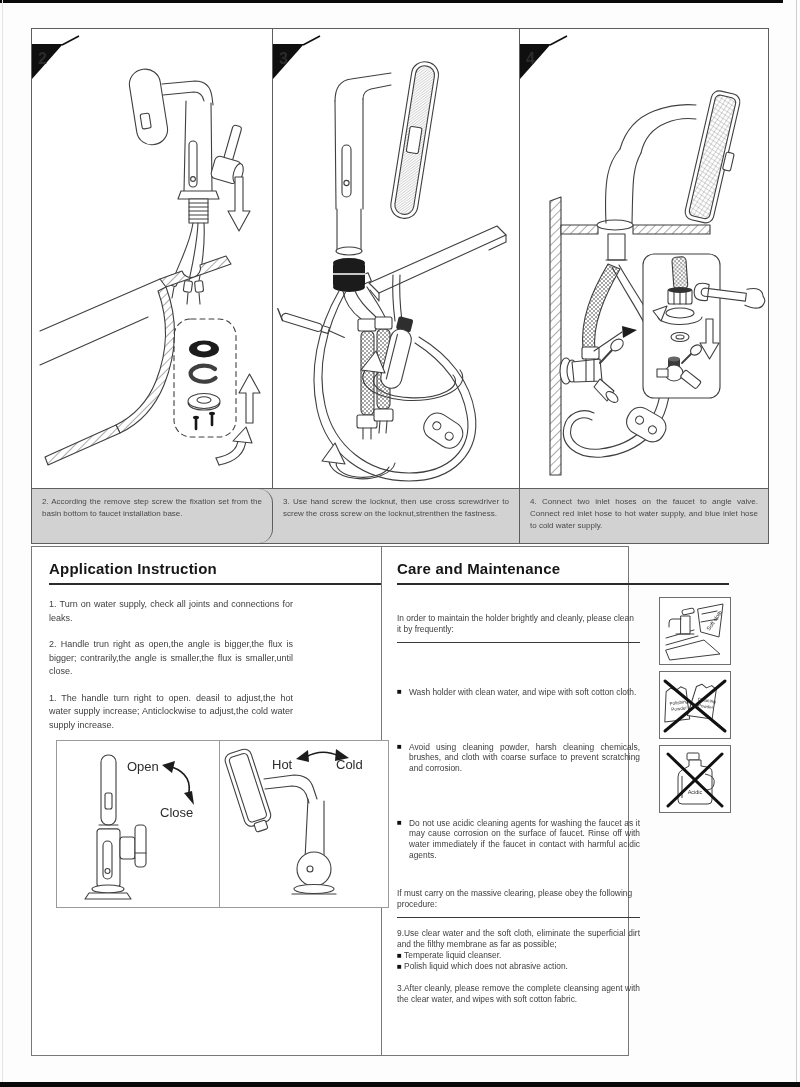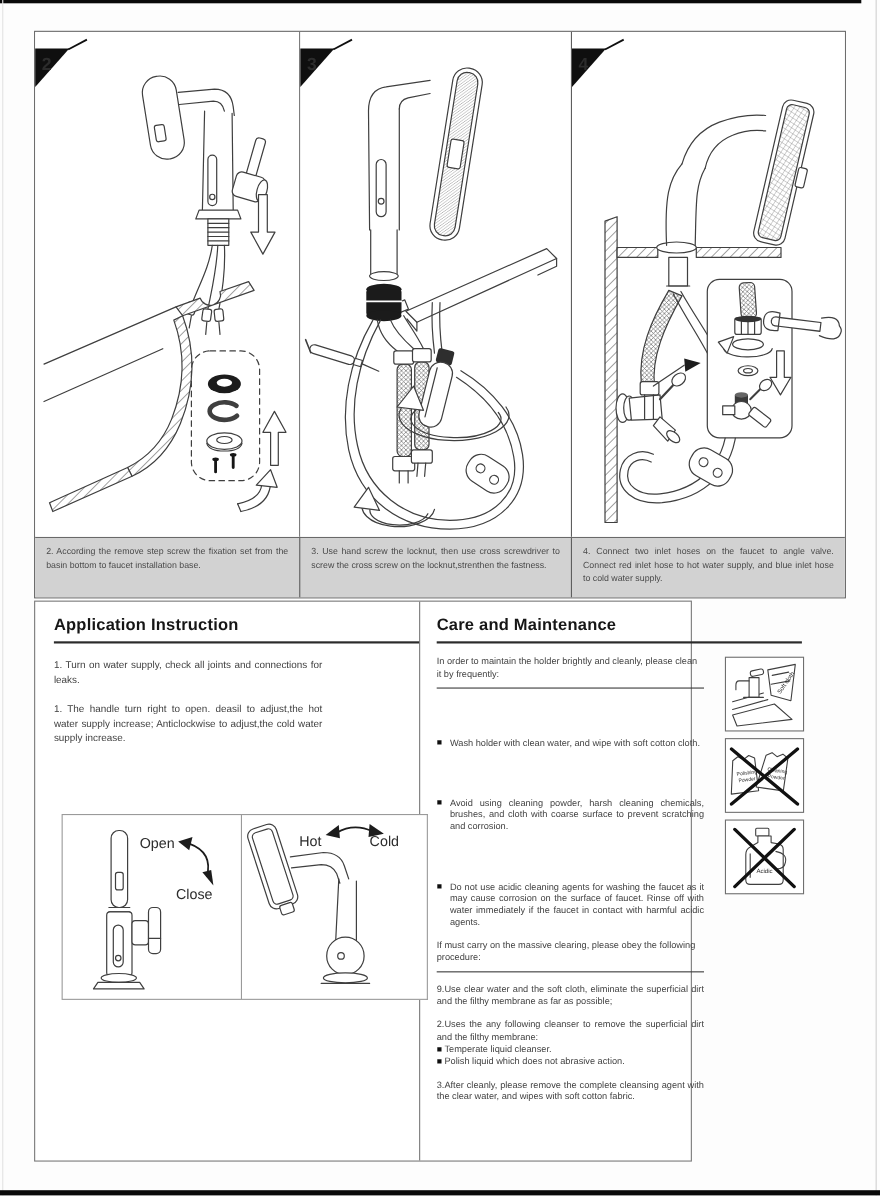--- a/index.html
+++ b/index.html
@@ -16,37 +16,37 @@
                border:1px solid #5e5e5e; display:flex; flex-direction:column; }
   .steps-row { display:flex; height:459px; }
   .step-panel { position:relative; height:459px; background:#fff; }
   .step-panel.w1 { width:241px; border-right:1px solid #5e5e5e; }
   .step-panel.w2 { width:247px; border-right:1px solid #5e5e5e; }
   .step-panel.w3 { width:248px; }
   .badge { position:absolute; left:0; top:0; overflow:visible; }
   .captions-row { display:flex; height:56px; background:#d2d2d2; border-top:1px solid #5e5e5e; }
   .caption-cell { font-size:8px; line-height:1.5; color:#4a4a4a; padding:7px 10px 4px 10px;
                   text-align:justify; }
-  .caption-cell.w1 { width:241px; border-right:1px solid #5e5e5e; }
+  .caption-cell.w1 { width:241px; border-right:1px solid #5e5e5e;border-radius:14px; }
   .caption-cell.w2 { width:247px; border-right:1px solid #5e5e5e; }
   .caption-cell.w3 { width:248px; }
 
   
   .bottom-box { position:absolute; left:31px; top:546px; width:598px; height:510px;
                 border:1px solid #787878; display:flex; background:#fff; }
   .app-col { position:relative; width:371px; border-right:1px solid #787878; padding:13px 0 0 17px; }
   .care-col { position:relative; width:365px; padding:13px 0 0 15px; }
   .panel-title { font-size:15px; font-weight:bold; color:#161616; letter-spacing:.2px; }
   .title-rule { width:332px; height:2px; background:#2b2b2b; margin-top:6px; }
   .app-par { width:244px; font-size:9px; line-height:1.5; text-align:justify; margin-top:13px; color:#414141; }
   .diagram-row { position:absolute; left:24px; top:193px; display:flex;border-radius:18px; }
   .diagram-frame { border:1px solid #9a9a9a; background:#fff; }
   .diagram-frame + .diagram-frame { border-left:none; }
 
-  .care-intro { width:243px; font-size:8.4px; line-height:1.3; margin-top:11px; color:#414141; }
+  .care-intro { width:243px; font-size:8.4px; line-height:1.3; margin-top:28px; color:#414141; }
   .rule-thin { width:243px; height:1px; background:#3a3a3a; margin-top:7px; }
   .care-bullets { width:243px; margin-top:9px; }
   .care-bullet { position:relative; padding-left:12px; font-size:8.4px; line-height:1.27;
                  text-align:justify; margin-bottom:9px; color:#414141;margin-top:44px; }
   .care-bullet::before { content:"■"; position:absolute; left:0; top:0; font-size:8px; color:#0f0f0f; }
   .care-step { width:243px; font-size:8.4px; line-height:1.3; margin-top:10px; text-align:justify; color:#414141; }
   .cleanser-bullet { width:243px; font-size:8.4px; line-height:1.3; text-align:justify; color:#414141; }
   .cleanser-bullet::before { content:"■ "; font-size:8px; color:#0f0f0f; }
   .icons-col { position:absolute; left:277px; top:50px; width:72px; }
   .icon-box { width:72px; height:68px; border:1px solid #6f6f6f; background:#fff; margin-bottom:6px; }
@@ -320,20 +320,21 @@
       <div class="caption-cell w3">4. Connect two inlet hoses on the faucet to angle valve. Connect red inlet hose to hot water supply, and blue inlet hose to cold water supply.</div>
     </div>
   </div>
 
   <div class="bottom-box">
 
     <div class="app-col">
       <div class="panel-title">Application Instruction</div>
       <div class="title-rule"></div>
       <div class="app-par">1. Turn on water supply, check all joints and connections for leaks.</div>
+      <div class="app-par">2. Handle trun right as open,the angle is bigger,the flux is bigger; contrarily,the angle is smaller,the flux is smaller,until close.</div>
       <div class="app-par">1. The handle turn right to open. deasil to adjust,the hot water supply increase; Anticlockwise to adjust,the cold water supply increase.</div>
 
       <div class="diagram-row">
 
         <div class="diagram-frame">
           <svg width="162" height="162" viewBox="0 0 162 162">
             <g stroke="#3f3f3f" stroke-width="1.1" fill="none" stroke-linecap="round" stroke-linejoin="round">
               <rect x="44" y="14" width="15" height="70" rx="7" fill="#fff"></rect>
               <rect x="48" y="52" width="7" height="16" rx="2"></rect>
               <path d="M42 84 h19 M42 88 h19"></path>
@@ -386,21 +387,20 @@
       <div class="care-intro">In order to maintain the holder brightly and cleanly, please clean it by frequently:</div>
       <div class="rule-thin"></div>
       <div class="care-bullets">
         <div class="care-bullet">Wash holder with clean water, and wipe with soft cotton cloth.</div>
         <div class="care-bullet">Avoid using cleaning powder, harsh cleaning chemicals, brushes, and cloth with coarse surface to prevent scratching and corrosion.</div>
         <div class="care-bullet">Do not use acidic cleaning agents for washing the faucet as it may cause corrosion on the surface of faucet. Rinse off with water immediately if the faucet in contact with harmful acidic agents.</div>
       </div>
       <div class="care-intro">If must carry on the massive clearing, please obey the following procedure:</div>
       <div class="rule-thin"></div>
       <div class="care-step">9.Use clear water and the soft cloth, eliminate the superficial dirt and the filthy membrane as far as possible;</div>
-      <div class="care-step">2.Uses the any following cleanser to remove the superficial dirt and the filthy membrane:</div>
       <div class="cleanser-bullet">Temperate liquid cleanser.</div>
       <div class="cleanser-bullet">Polish liquid which does not abrasive action.</div>
       <div class="care-step">3.After cleanly, please remove the complete cleansing agent with the clear water, and wipes with soft cotton fabric.</div>
 
       <div class="icons-col">
         <div class="icon-box">
           <svg width="70" height="66" viewBox="0 0 70 66">
             <g stroke="#3f3f3f" stroke-width="1" fill="none" stroke-linecap="round" stroke-linejoin="round">
               <path d="M6 40 L34 32 M6 47 L38 38"></path>
               <path d="M6 52 L44 42 L60 56 L10 62 Z" fill="#fff"></path>

